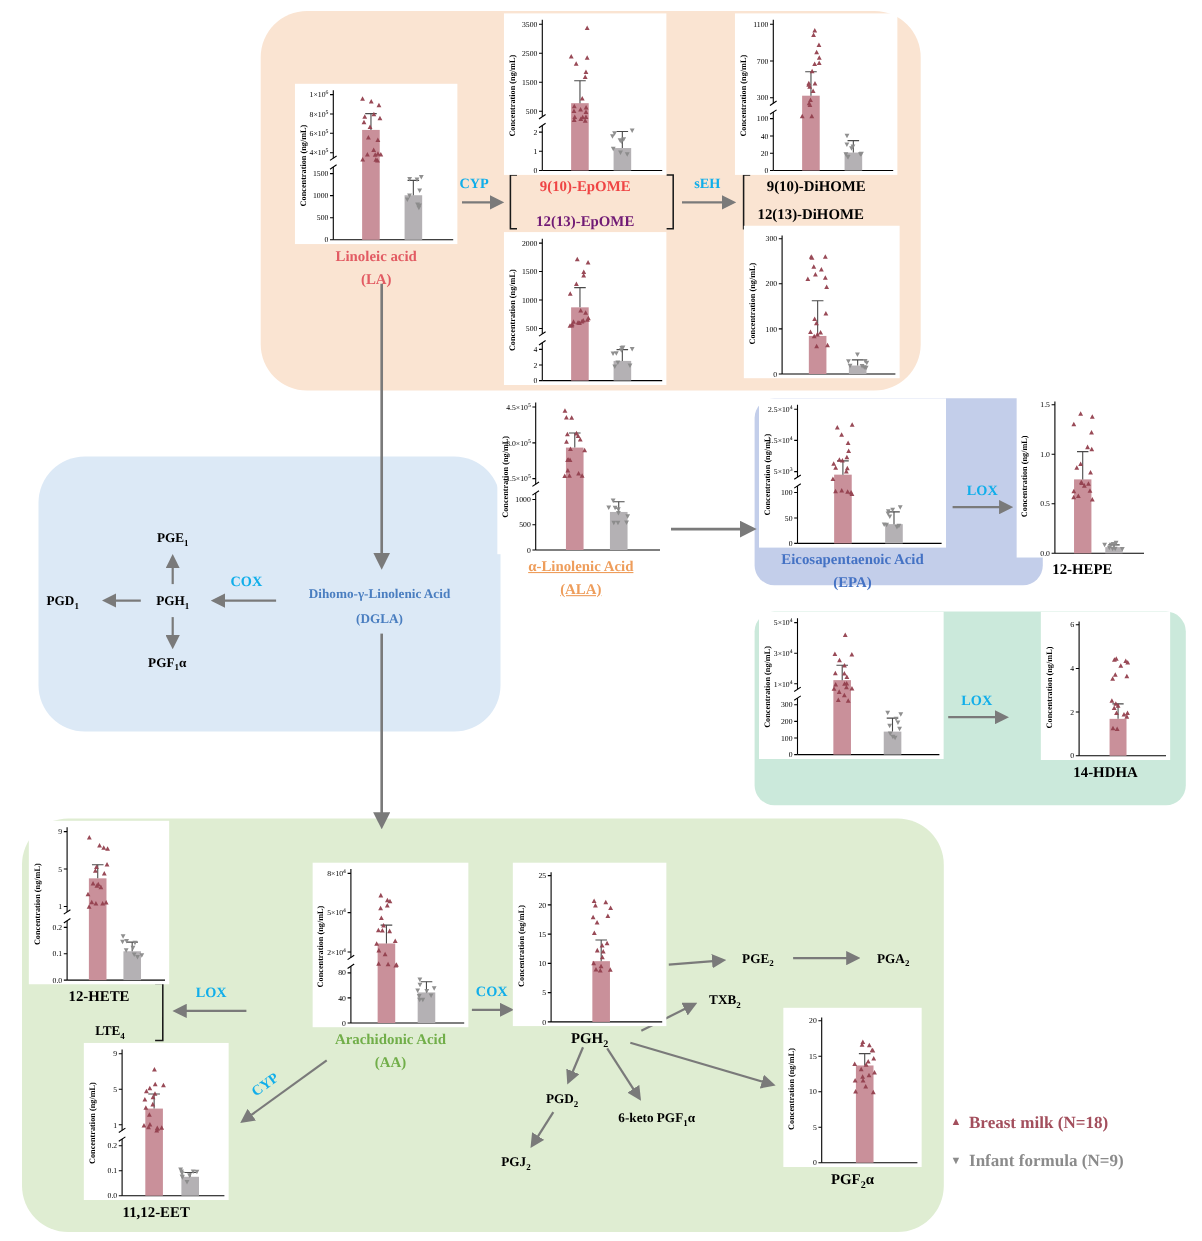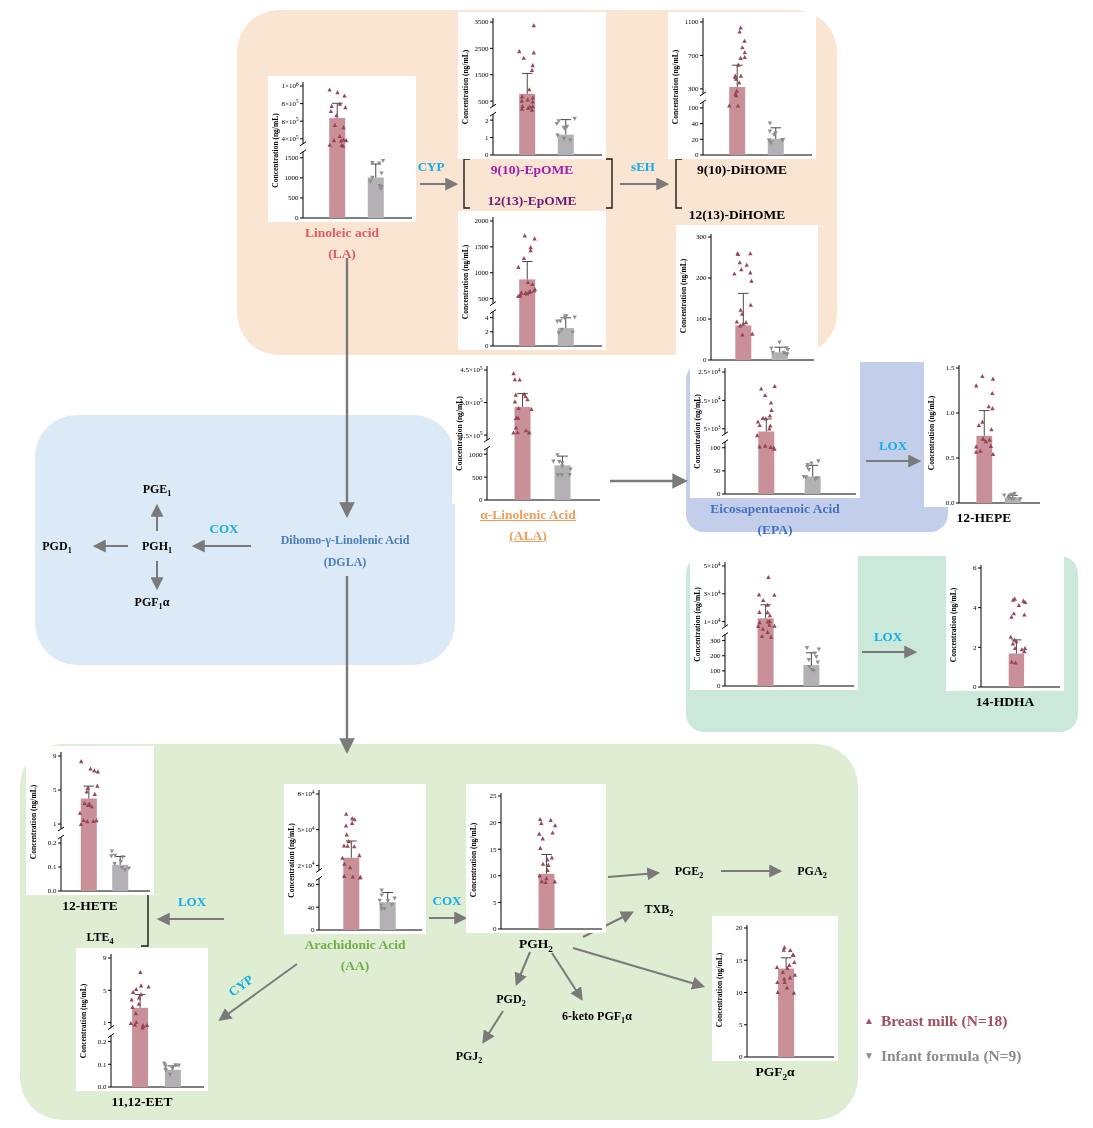--- a/index.html
+++ b/index.html
@@ -133,21 +133,21 @@
         <text class="tick" x="30.5" y="145.4" text-anchor="end">0</text>
         <rect x="61.2" y="81.8" width="16.0" height="61.2" fill="#c9909a"></rect>
         <line x1="69.24000000000001" y1="81.8" x2="69.24000000000001" y2="61.4" stroke="#4a4a4a" stroke-width="1"></line>
         <line x1="64.0" y1="61.4" x2="74.5" y2="61.4" stroke="#4a4a4a" stroke-width="1"></line>
         <path d="M74.7 51.1L72.5 55.2L76.9 55.2ZM65.8 43.7L63.6 47.8L68.0 47.8ZM61.3 37.1L59.1 41.2L63.5 41.2ZM64.5 92.0L62.3 96.1L66.7 96.1ZM63.8 86.7L61.6 90.8L66.0 90.8ZM70.0 93.9L67.8 98.0L72.2 98.0ZM74.0 95.6L71.8 99.7L76.2 99.7ZM71.3 75.2L69.1 79.3L73.5 79.3ZM74.7 92.1L72.5 96.2L76.9 96.2ZM74.0 55.8L71.8 59.9L76.2 59.9ZM64.0 94.7L61.8 98.8L66.2 98.8ZM75.8 11.1L73.6 15.2L78.0 15.2ZM74.8 83.5L72.6 87.6L77.0 87.6ZM64.1 82.3L61.9 86.4L66.3 86.4ZM71.7 92.4L69.5 96.5L73.9 96.5ZM74.7 87.5L72.5 91.6L76.9 91.6ZM75.8 38.3L73.6 42.4L78.0 42.4ZM69.8 85.3L67.6 89.4L72.0 89.4Z" fill="#93404e" fill-opacity="0.95"></path>
         <rect x="99.8" y="122.6" width="16.0" height="20.4" fill="#b4b1b4"></rect>
         <line x1="107.76" y1="122.6" x2="107.76" y2="107.6" stroke="#4a4a4a" stroke-width="1"></line>
         <line x1="102.5" y1="107.6" x2="113.0" y2="107.6" stroke="#4a4a4a" stroke-width="1"></line>
         <path d="M109.0 116.9L106.8 112.8L111.2 112.8ZM99.5 125.6L97.3 121.5L101.7 121.5ZM98.8 114.1L96.6 110.0L101.0 110.0ZM105.7 117.8L103.5 113.7L107.9 113.7ZM106.9 118.9L104.7 114.8L109.1 114.8ZM100.7 111.4L98.5 107.3L102.9 107.3ZM112.2 130.6L110.0 126.5L114.4 126.5ZM106.1 128.9L103.9 124.8L108.3 124.8ZM116.7 108.9L114.5 104.8L118.9 104.8Z" fill="#8a8a8a" fill-opacity="0.95"></path>
       </svg>
-      <div class="chart-label" style="color: #a21caf;">
+      <div class="chart-label" style="color: #ef4444;">
         <div>9(10)-EpOME</div>
       </div>
     </div>
   <div class="chart" style="left:668px;top:12px;width:148px;height:168px">
       <svg width="148" height="147">
         <rect width="148" height="147" fill="#ffffff"></rect>
         <text class="ylab" transform="translate(10 75.0) rotate(-90)" text-anchor="middle">Concentration (ng/mL)</text>
         <line x1="35" y1="6" x2="35" y2="81.88" stroke="#000" stroke-width="1"></line>
         <line x1="35" y1="89.88" x2="35" y2="143" stroke="#000" stroke-width="1"></line>
         <line x1="32" y1="83.88" x2="38" y2="79.88" stroke="#000" stroke-width="1"></line>
@@ -209,21 +209,21 @@
         <rect x="61.2" y="68.4" width="16.0" height="66.6" fill="#c9909a"></rect>
         <line x1="69.24000000000001" y1="68.4" x2="69.24000000000001" y2="50.5" stroke="#4a4a4a" stroke-width="1"></line>
         <line x1="64.0" y1="50.5" x2="74.5" y2="50.5" stroke="#4a4a4a" stroke-width="1"></line>
         <path d="M62.2 81.6L60.0 85.7L64.4 85.7ZM69.9 69.0L67.7 73.1L72.1 73.1ZM66.0 45.0L63.8 49.1L68.2 49.1ZM67.5 79.8L65.3 83.9L69.7 83.9ZM71.0 79.1L68.8 83.2L73.2 83.2ZM66.8 22.3L64.6 26.4L69.0 26.4ZM72.7 34.1L70.5 38.2L74.9 38.2ZM76.0 77.4L73.8 81.5L78.2 81.5ZM76.9 76.0L74.7 80.1L79.1 80.1ZM61.8 82.6L59.6 86.7L64.0 86.7ZM76.6 25.3L74.4 29.4L78.8 29.4ZM72.6 37.2L70.4 41.3L74.8 41.3ZM74.4 71.0L72.2 75.1L76.6 75.1ZM72.2 78.1L70.0 82.2L74.4 82.2ZM68.8 80.3L66.6 84.4L71.0 84.4ZM63.4 79.3L61.2 83.4L65.6 83.4ZM60.4 53.8L58.2 57.9L62.6 57.9ZM60.2 82.9L58.0 87.0L62.4 87.0Z" fill="#93404e" fill-opacity="0.95"></path>
         <rect x="99.8" y="117.1" width="16.0" height="17.9" fill="#b4b1b4"></rect>
         <line x1="107.76" y1="117.1" x2="107.76" y2="106.8" stroke="#4a4a4a" stroke-width="1"></line>
         <line x1="102.5" y1="106.8" x2="113.0" y2="106.8" stroke="#4a4a4a" stroke-width="1"></line>
         <path d="M116.7 108.6L114.5 104.5L118.9 104.5ZM99.3 112.7L97.1 108.6L101.5 108.6ZM100.9 124.4L98.7 120.3L103.1 120.3ZM108.3 107.3L106.1 103.2L110.5 103.2ZM106.9 109.7L104.7 105.6L109.1 105.6ZM107.3 107.7L105.1 103.6L109.5 103.6ZM103.7 120.9L101.5 116.8L105.9 116.8ZM102.3 112.4L100.1 108.3L104.5 108.3ZM114.7 123.5L112.5 119.4L116.9 119.4Z" fill="#8a8a8a" fill-opacity="0.95"></path>
       </svg>
     </div>
-  <div class="chart" style="left:676px;top:204px;width:122px;height:160px">
+  <div class="chart" style="left:676px;top:184px;width:122px;height:160px">
       <div class="chart-label" style="color: rgb(0, 0, 0);">
         <div>12(13)-DiHOME</div>
       </div>
       <svg width="142" height="139">
         <rect width="142" height="139" fill="#ffffff"></rect>
         <text class="ylab" transform="translate(10 71.0) rotate(-90)" text-anchor="middle">Concentration (ng/mL)</text>
         <line x1="35" y1="9" x2="35" y2="135" stroke="#000" stroke-width="1"></line>
         <line x1="35" y1="135" x2="138" y2="135" stroke="#000" stroke-width="1"></line>
         <line x1="32" y1="12" x2="35" y2="12" stroke="#000" stroke-width="1"></line>
         <text class="tick" x="30.5" y="14.4" text-anchor="end">300</text>

